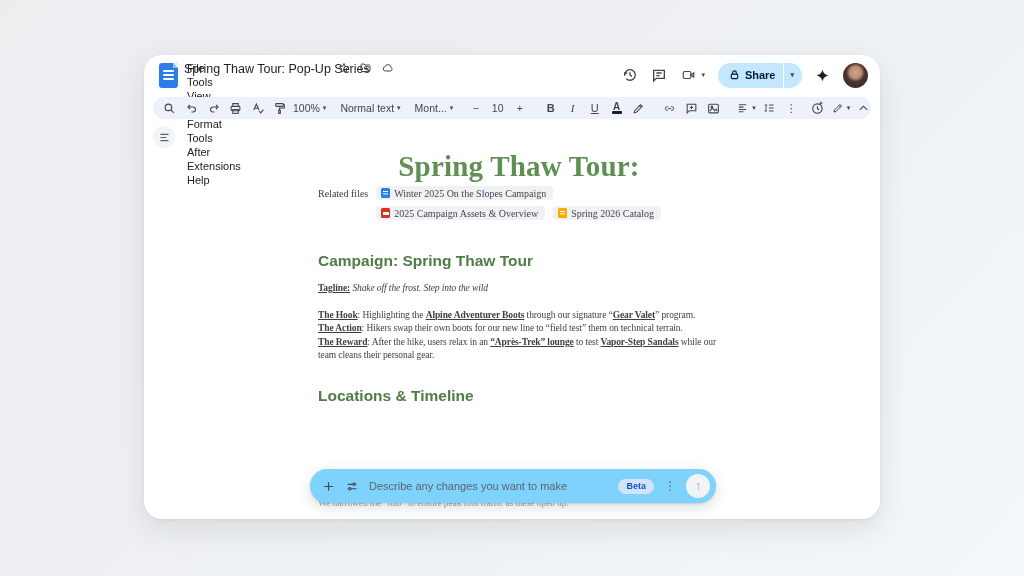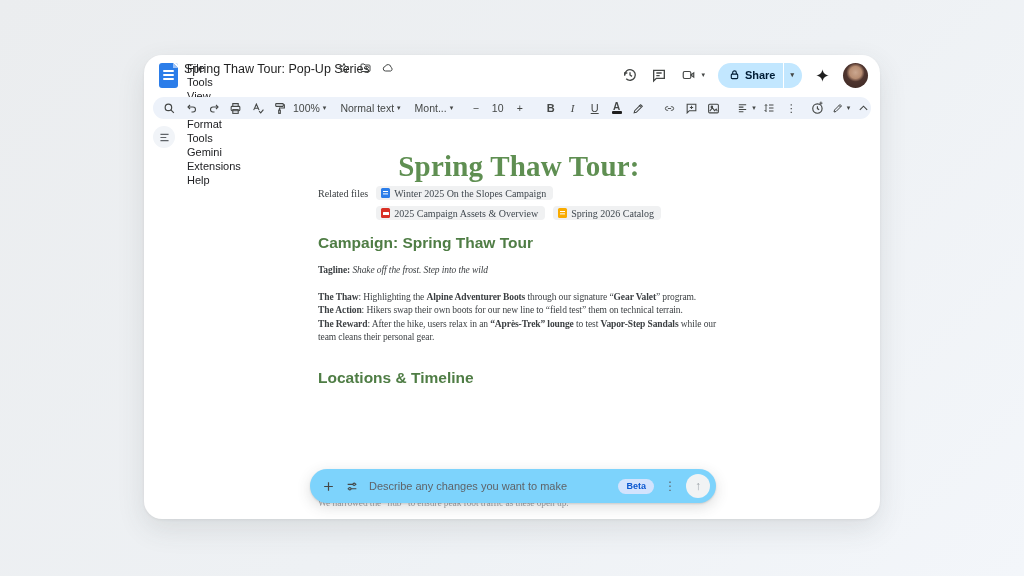--- a/index.html
+++ b/index.html
@@ -64,26 +64,26 @@
   .meta-label { padding-top:2px; white-space:nowrap; }
   .chips { display:flex; flex-wrap:wrap; gap:6px 8px; }
   .chip { display:flex; align-items:center; gap:4px; background:#f0f1f2; border-radius:4px;
     padding:1.5px 7px 1.5px 5px; color:#40484f; font-size:10px; white-space:nowrap; }
   .chip.noicon { padding-left:7px; }
   .fic { width:9px; height:10px; border-radius:1.5px; position:relative; flex:0 0 auto; }
   .fic-blue { background:#2b7de9; } .fic-blue:before { content:""; position:absolute; left:2px; top:2.5px; width:5px; height:1.2px; background:#fff; box-shadow:0 2.4px 0 #fff; }
   .fic-red { background:#d93025; } .fic-red:before { content:""; position:absolute; left:1.5px; top:3.5px; width:6px; height:3px; background:#fff; border-radius:.5px; }
   .fic-yellow { background:#f9ab00; } .fic-yellow:before { content:""; position:absolute; left:2px; top:2.5px; width:5px; height:1.2px; background:#fff; box-shadow:0 2.4px 0 #fff; }
   .doc-h2 { font-family:"Liberation Sans", sans-serif; font-weight:600; font-size:15.5px; color:#4f7d45; }
-  .h2-campaign { margin-top:14px; }
+  .h2-campaign { margin-top:32px; }
   .body-text { font-size:9.5px; line-height:13.6px; letter-spacing:-0.1px; color:#3b3f42; }
   .tagline { margin-top:12px; }
   .para { margin-top:.5px; }
   .hook-block { margin-top:13px; }
-  b { font-weight:bold; } .it { font-style:italic; }
+  b { font-weight:bold;text-decoration:underline; } .it { font-style:italic; }
   .h2-next { margin-top:24px; }
   .clipped-line { position:absolute; left:174px; top:443px; width:410px; font-family:"Liberation Serif",serif;
     font-size:9.5px; color:#8d9298; letter-spacing:-0.1px; opacity:.85; white-space:nowrap; }
   
   .prompt-bar { position:absolute; left:166px; top:414px; width:406px; height:34px; background:#7dd3fc;
     border-radius:17px; box-shadow:0 1px 2px rgba(0,0,0,.12), 0 4px 14px rgba(60,64,67,.18);
     display:flex; align-items:center; padding:0 6px 0 12px; gap:10px; z-index:6; }
   .prompt-input { flex:1; border:none; outline:none; font-family:"Liberation Sans",sans-serif;
     font-size:11px; color:#1f1f1f; background:transparent; }
   .prompt-input::placeholder { color:#5f6368; }
@@ -120,21 +120,21 @@
       </span>
     </div>
 
     <div class="menubar">
       <span>File</span>
       <span>Tools</span>
       <span>View</span>
       <span>Insert</span>
       <span>Format</span>
       <span>Tools</span>
-      <span>Gemini</span>
+      <span>After</span>
       <span>Extensions</span>
       <span>Help</span>
     </div>
 
     <div class="tb-right">
       <span>
         <svg class="ic" width="16" height="16" viewBox="0 0 24 24" fill="none" stroke="#444746" stroke-width="2">
             <path d="M4 12a8 8 0 1 1 2.3 5.6"></path>
             <path d="M4 13v-4h4" stroke-width="2"></path>
             <path d="M12 8v4l3 2"></path>
@@ -333,21 +333,21 @@
       </span>
     </div>
 
     <div class="doc-h2 h2-campaign">Campaign: Spring Thaw Tour</div>
 
     <div class="body-text tagline">
       <b>Tagline:</b><span class="it"> Shake off the frost. Step into the wild</span>
     </div>
 
     <div class="body-text hook-block">
-      <div><b>The Thaw</b><span>: Highlighting the </span><b>Alpine Adventurer Boots</b><span> through our signature “</span><b>Gear Valet</b><span>” program.</span></div>
+      <div><b>The Hook</b><span>: Highlighting the </span><b>Alpine Adventurer Boots</b><span> through our signature “</span><b>Gear Valet</b><span>” program.</span></div>
       <div><b>The Action</b><span>: Hikers swap their own boots for our new line to “field test” them on technical terrain.</span></div>
       <div><b>The Reward</b><span>: After the hike, users relax in an </span><b>“Après-Trek” lounge</b><span> to test </span><b>Vapor-Step Sandals</b><span> while our team cleans their personal gear.</span></div>
     </div>
 
     <div class="doc-h2 h2-next">Locations &amp; Timeline</div>
   </div>
 
   <div class="clipped-line">We narrowed the “hub” to ensure peak foot traffic as these open up.</div>
 
   <div class="prompt-bar">

